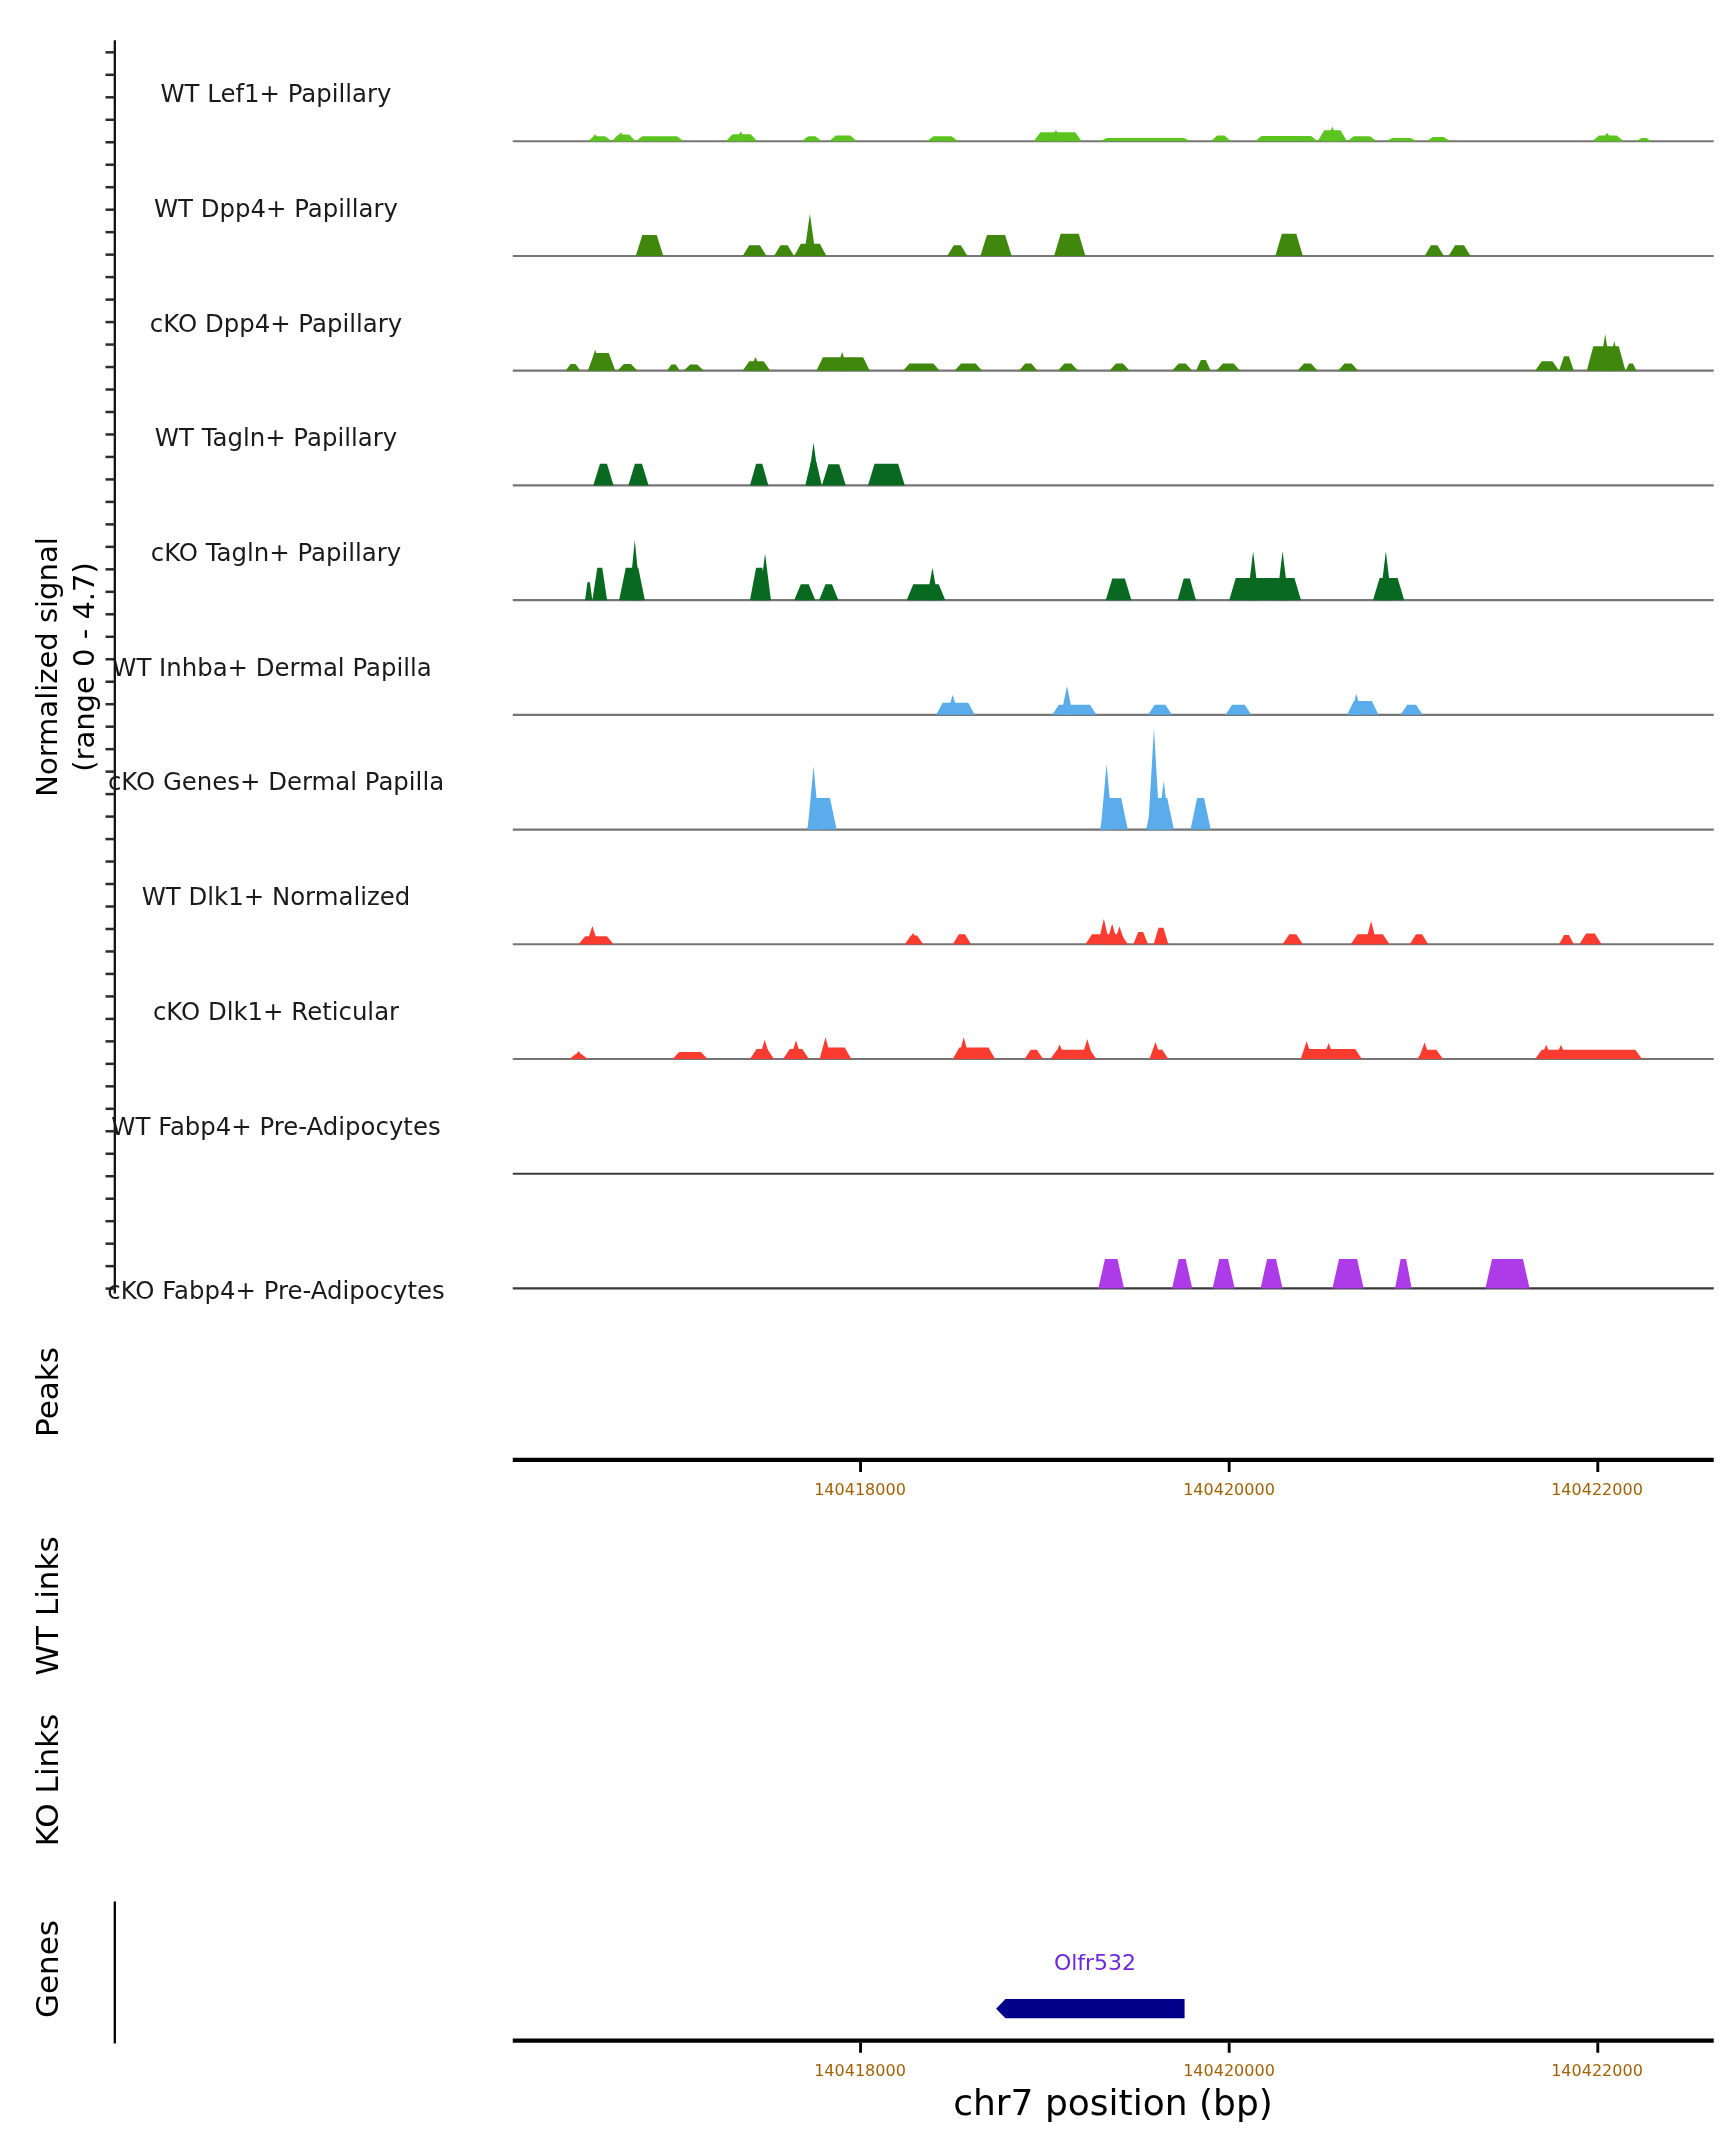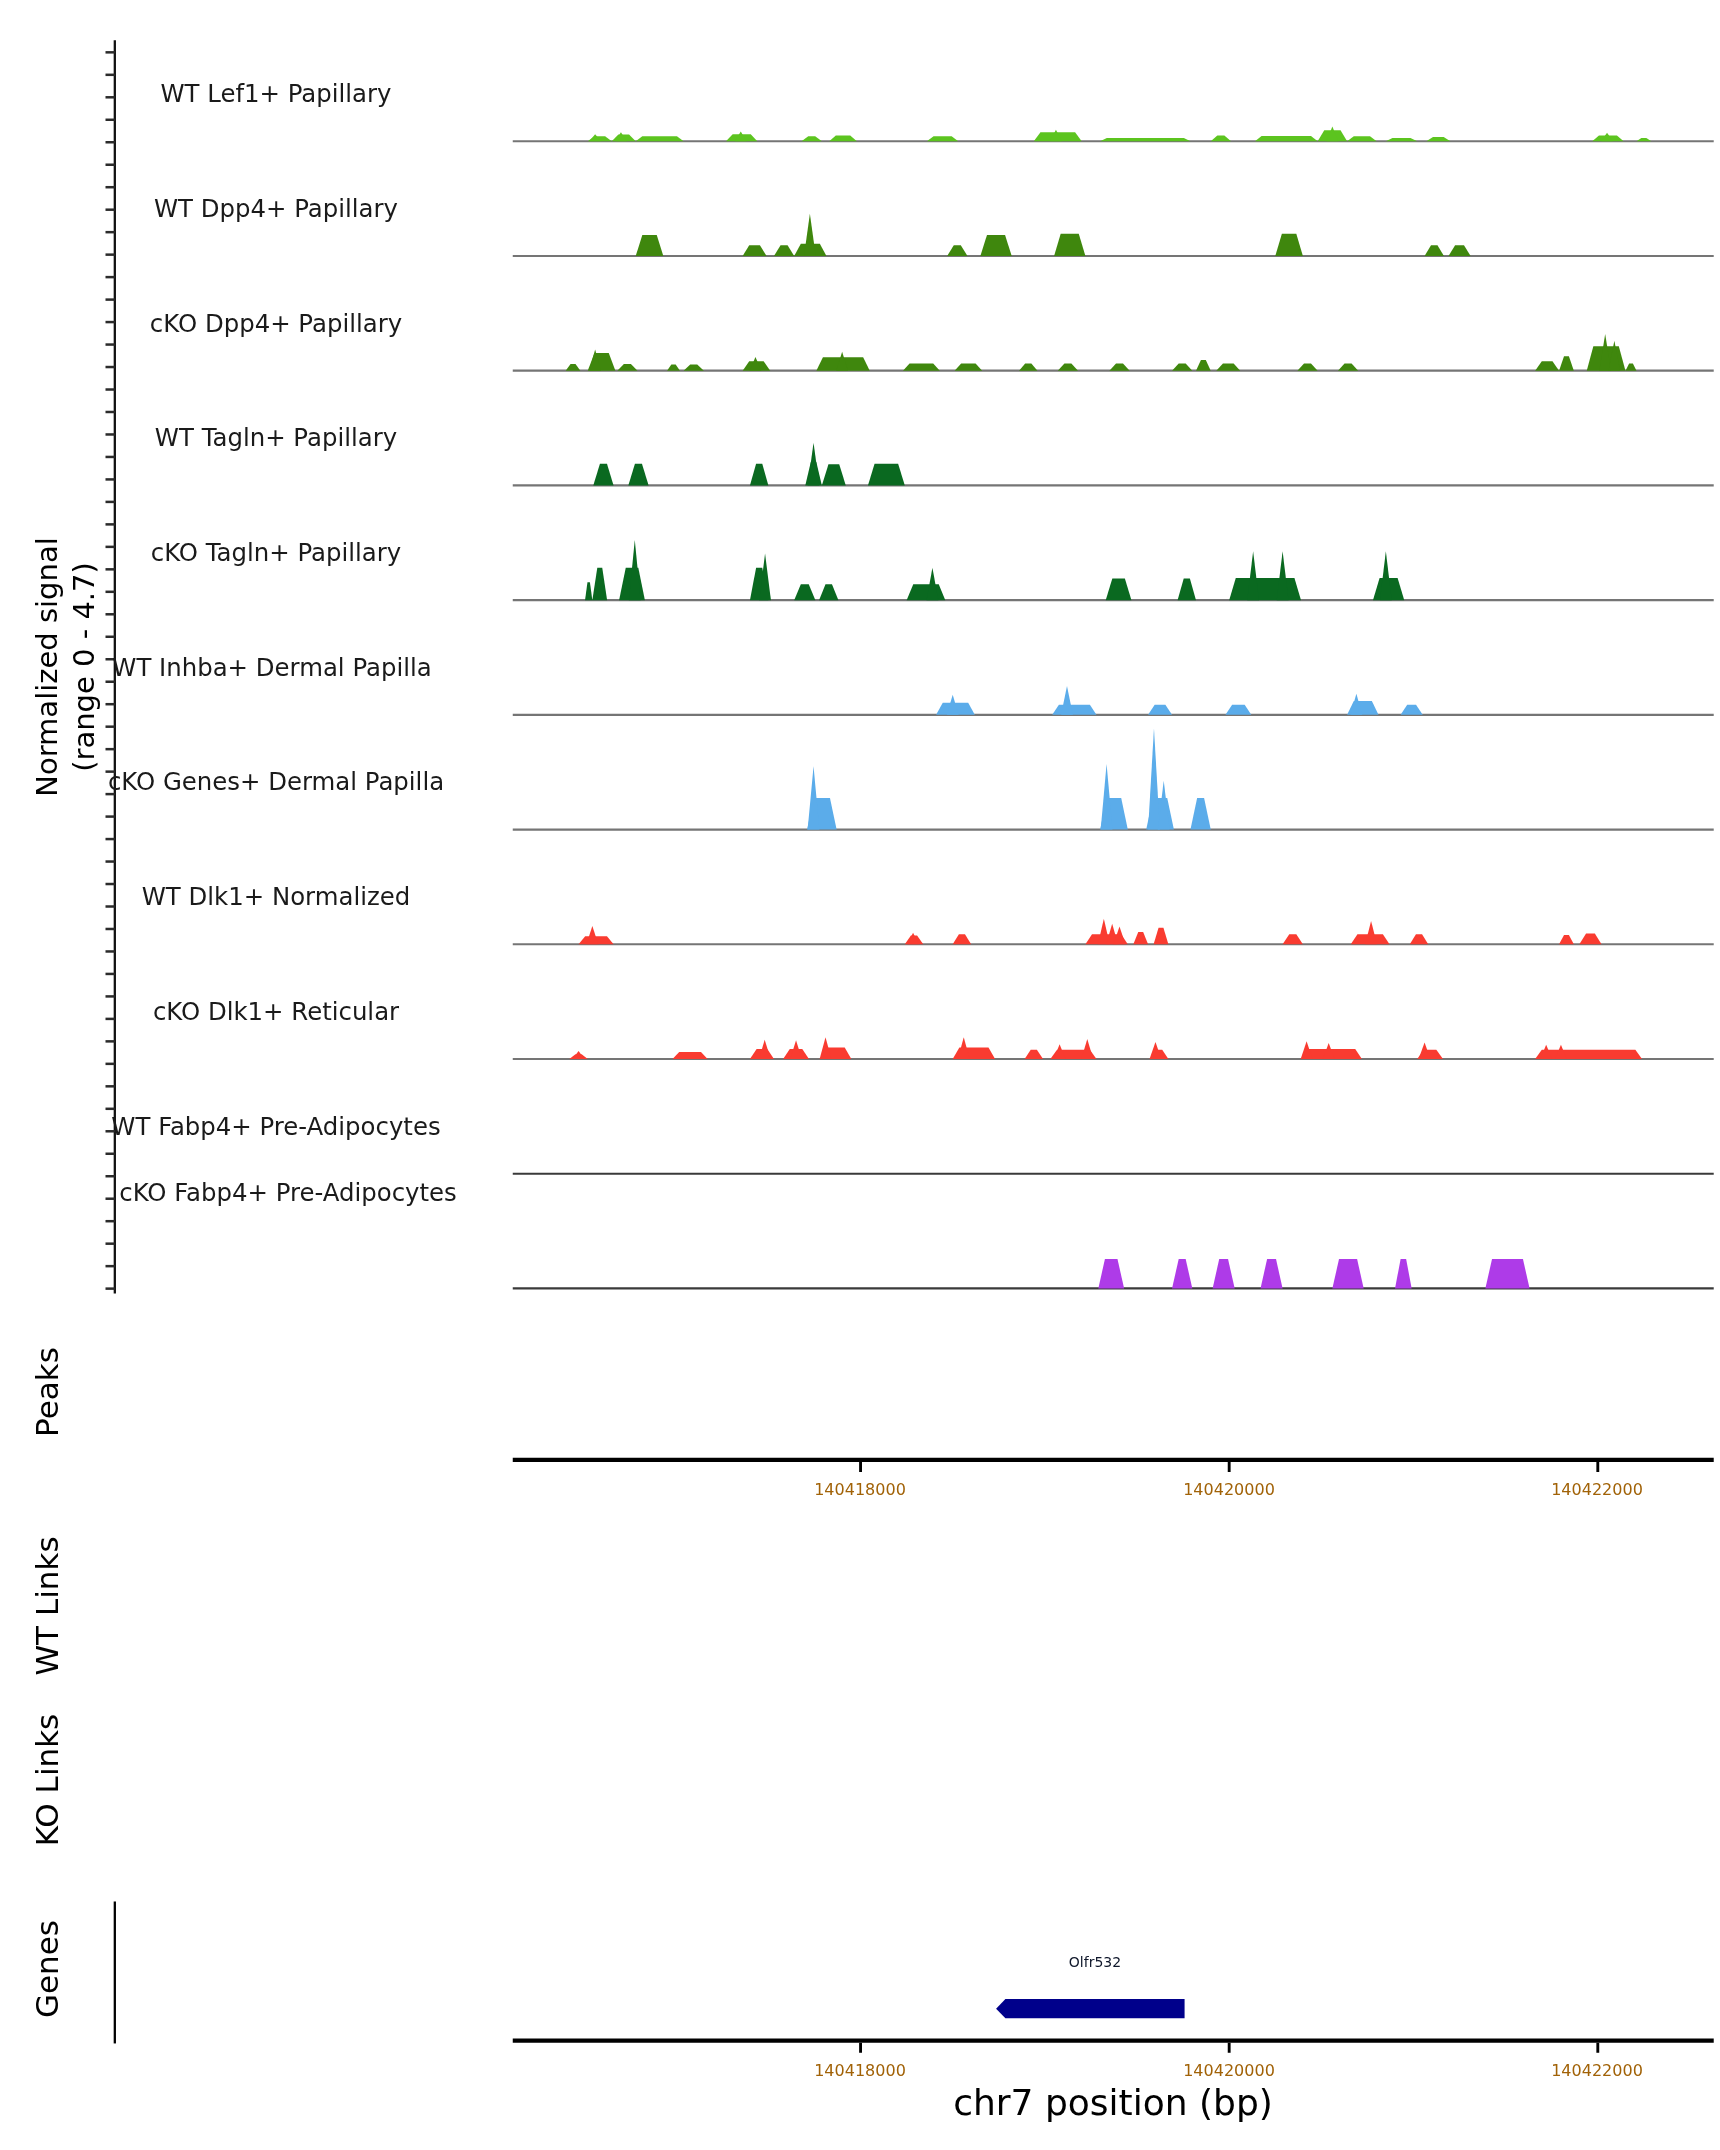--- a/index.html
+++ b/index.html
@@ -5,21 +5,21 @@
   html,body{margin:0;padding:0;background:#ffffff;}
   body{width:1721px;height:2151px;position:relative;font-family:"DejaVu Sans","Liberation Sans",sans-serif;overflow:hidden;}
   #fig{position:absolute;inset:0;width:1721px;height:2151px;}
   #canvas{position:absolute;left:0;top:0;}
   .lbl{position:absolute;white-space:nowrap;color:#1a1a1a;}
   .center{transform:translate(-50%,-50%);}
   .rot{transform:translate(-50%,-50%) rotate(-90deg);}
   .ylabel{left:66px;top:667px;font-size:29px;line-height:37px;text-align:center;color:#000;}
   .section-label{left:47px;font-size:31px;color:#000;}
   .xlabel{left:1113px;top:2102px;font-size:36px;color:#000;}
-  .gene-name{left:1095px;top:1962px;font-size:14px;color:#0f172a;}
+  .gene-name{left:1095px;top:1962px;font-size:22px;color:#6d28d9;}
   .track-label{font-size:24.4px;}
   .tick-label{font-size:16px;color:#a16207;}
 </style>
 </head>
 <body>
 
 <div id="fig">
   <svg id="canvas" width="1721" height="2151" viewBox="0 0 2400 3000">
       <g>
         <line x1="160" y1="56" x2="160" y2="1804" stroke="#111111" stroke-width="3.2"></line>
@@ -296,21 +296,21 @@
   <div class="lbl center track-label" style="left: 276px; top: 93px; text-align: right;">WT Lef1+ Papillary</div>
       <div class="lbl center track-label" style="left: 276px; top: 208px;">WT Dpp4+ Papillary</div>
       <div class="lbl center track-label" style="left: 276px; top: 323px;">cKO Dpp4+ Papillary</div>
       <div class="lbl center track-label" style="left: 276px; top: 437px;">WT Tagln+ Papillary</div>
       <div class="lbl center track-label" style="left: 276px; top: 552px;">cKO Tagln+ Papillary</div>
       <div class="lbl center track-label" style="left: 272px; top: 667px;">WT Inhba+ Dermal Papilla</div>
       <div class="lbl center track-label" style="left: 276px; top: 781px;">cKO Genes+ Dermal Papilla</div>
       <div class="lbl center track-label" style="left: 276px; top: 896px;">WT Dlk1+ Normalized</div>
       <div class="lbl center track-label" style="left: 276px; top: 1011px;">cKO Dlk1+ Reticular</div>
       <div class="lbl center track-label" style="left: 276px; top: 1126px;">WT Fabp4+ Pre-Adipocytes</div>
-      <div class="lbl center track-label" style="left: 276px; top: 1192px; margin-left: 12px;">cKO Fabp4+ Pre-Adipocytes</div>
+      <div class="lbl center track-label" style="left: 276px; top: 1290px;">cKO Fabp4+ Pre-Adipocytes</div>
       <div class="lbl tick-label" style="left: 860px; top: 1489px; transform: translate(-50%, -50%);">140418000</div>
       <div class="lbl tick-label" style="left: 1229px; top: 1489px; transform: translate(-50%, -50%);">140420000</div>
       <div class="lbl tick-label" style="left: 1597px; top: 1489px; transform: translate(-50%, -50%);">140422000</div>
       <div class="lbl tick-label" style="left: 860px; top: 2070px; transform: translate(-50%, -50%);">140418000</div>
       <div class="lbl tick-label" style="left: 1229px; top: 2070px; transform: translate(-50%, -50%);">140420000</div>
       <div class="lbl tick-label" style="left: 1597px; top: 2070px; transform: translate(-50%, -50%);">140422000</div>
     </div>
 </div>
 
 

